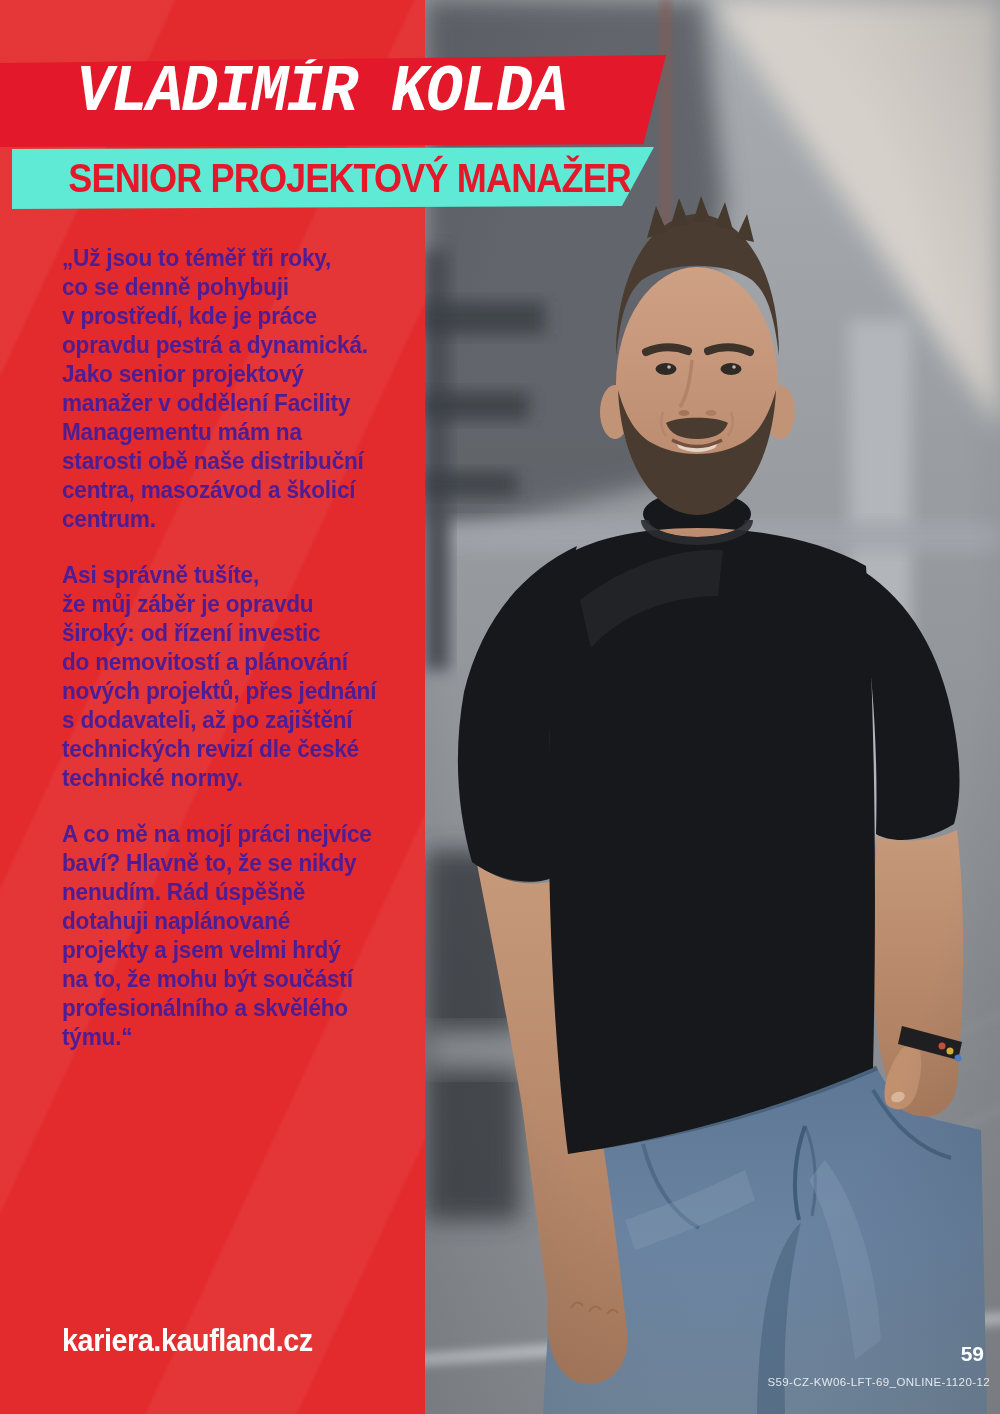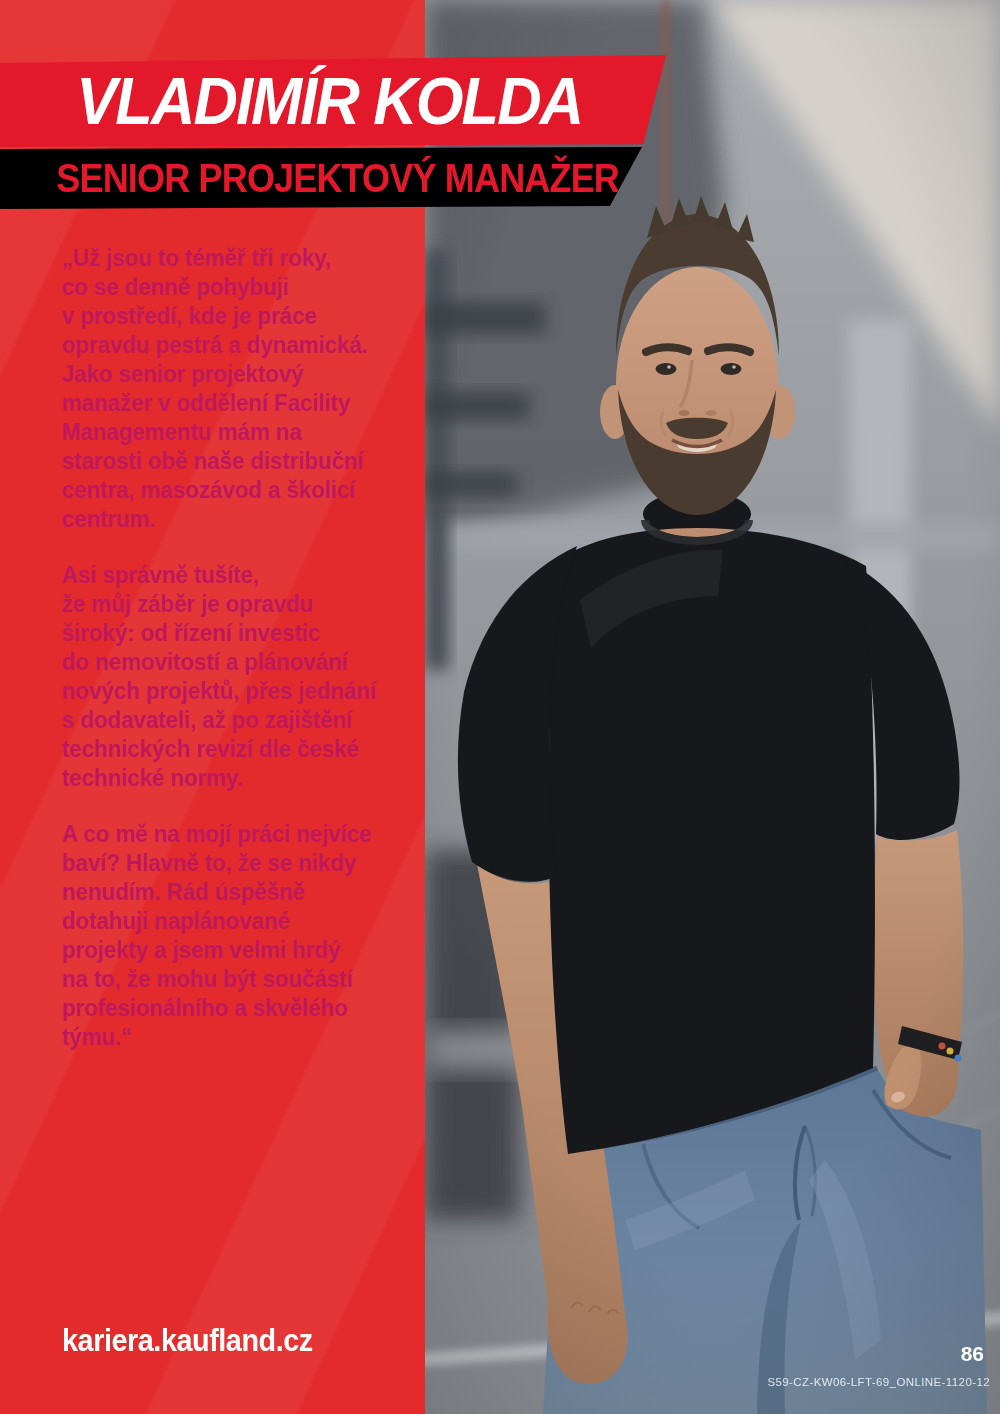--- a/index.html
+++ b/index.html
@@ -18,40 +18,40 @@
         rgba(255,255,255,.05) 74.4% 88%, rgba(255,255,255,0) 88.4% 100%);
   }
   
   .photo-panel { position:absolute; left:425px; top:0; width:575px; height:1414px; }
   .photo-panel svg { display:block; }
   
   .banner-red {
     position:absolute; left:0; top:55px; width:666px; height:92px; z-index:5;
     background:#e3192b;
     clip-path:polygon(0 8px, 100% 0, 96.6% 97%, 0 100%);
-    display:flex; align-items:center;
+    display:flex; align-items:flex-start;font-family:Liberation Mono, monospace;
   }
   .title {
     font-size:66px; font-weight:800; font-style:italic; color:#ffffff;
     letter-spacing:-2px; padding-left:82px; white-space:nowrap;
     transform:scaleX(.93); transform-origin:0 50%;
   }
   .banner-white {
-    position:absolute; left:0; top:147px; width:642px; height:62px; z-index:5;
-    background:#000000;
+    position:absolute; left:12px; top:147px; width:642px; height:62px; z-index:5;
+    background:#5eead4;
     clip-path:polygon(0 2px, 100% 0, 95% 95%, 0 100%);
     display:flex; align-items:center;
   }
   .role {
     font-size:41px; font-weight:800; color:#e3192b; letter-spacing:-1px;
     padding-left:64px; white-space:nowrap;
     transform:scaleX(.88); transform-origin:0 50%;
   }
   
-  .quote { position:absolute; left:62px; top:243px; width:370px; z-index:4; color:#be185d; }
+  .quote { position:absolute; left:62px; top:243px; width:370px; z-index:4; color:#4c1d95; }
   .quote .para {
     font-size:24px; line-height:29px; font-weight:700; letter-spacing:-.2px;
     white-space:pre-line; margin:0 0 27px 0;
     transform:scaleX(.94); transform-origin:0 0;
   }
   
   .website {
     position:absolute; left:62px; top:1322px; z-index:4;
     font-size:32px; font-weight:800; color:#fff; letter-spacing:-.5px;
     transform:scaleX(.9); transform-origin:0 0; white-space:nowrap;
@@ -233,14 +233,14 @@
 baví? Hlavně to, že se nikdy
 nenudím. Rád úspěšně
 dotahuji naplánované
 projekty a jsem velmi hrdý
 na to, že mohu být součástí
 profesionálního a skvělého
 týmu.“</p>
 </div>
 
 <div class="website">kariera.kaufland.cz</div>
-<div class="page-number">86</div>
+<div class="page-number">59</div>
 <div class="footer-code">S59-CZ-KW06-LFT-69_ONLINE-1120-12</div>
 
 </body></html>

